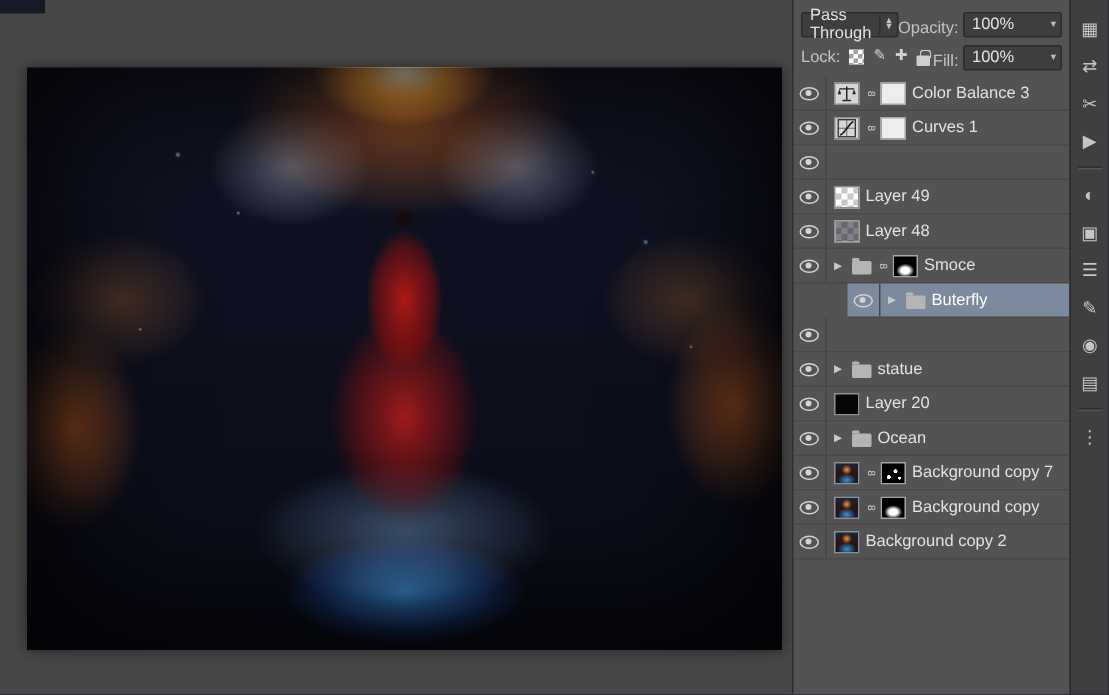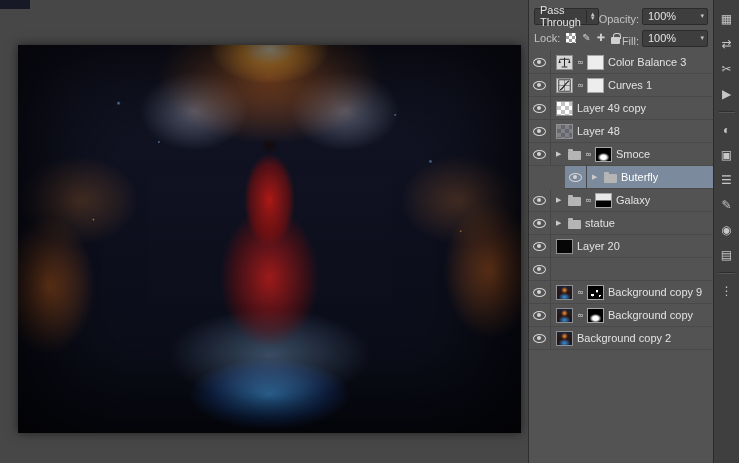--- a/index.html
+++ b/index.html
@@ -209,23 +209,28 @@
           </span>
           <span class="mask-link">8</span>
           <span class="thumb mask m-white"></span>
           <span class="lname">Curves 1</span>
         </span>
   </div>
       <div class="layer-row">
     <span class="eye-cell">
       <span class="eye"></span>
     </span>
+  </div>
+      <div class="layer-row">
+    <span class="eye-cell">
+      <span class="eye"></span>
+    </span>
     <span class="row-content">
           <span class="thumb t-checker"></span>
-          <span class="lname">Layer 49 copy</span>
+          <span class="lname">Layer 49</span>
         </span>
   </div>
       <div class="layer-row">
     <span class="eye-cell">
       <span class="eye"></span>
     </span>
     <span class="row-content">
           <span class="thumb t-checker-dark"></span>
           <span class="lname">Layer 48</span>
         </span>
@@ -249,27 +254,20 @@
     <span class="row-content">
           <span class="tri">▶</span>
           <span class="folder"></span>
           <span class="lname">Buterfly</span>
         </span>
   </div>
       <div class="layer-row">
     <span class="eye-cell">
       <span class="eye"></span>
     </span>
-    <span class="row-content">
-          <span class="tri">▶</span>
-          <span class="folder"></span>
-          <span class="mask-link">8</span>
-          <span class="thumb mask m-top"></span>
-          <span class="lname">Galaxy</span>
-        </span>
   </div>
       <div class="layer-row">
     <span class="eye-cell">
       <span class="eye"></span>
     </span>
     <span class="row-content">
           <span class="tri">▶</span>
           <span class="folder"></span>
           <span class="lname">statue</span>
         </span>
@@ -280,30 +278,35 @@
     </span>
     <span class="row-content">
           <span class="thumb t-black"></span>
           <span class="lname">Layer 20</span>
         </span>
   </div>
       <div class="layer-row">
     <span class="eye-cell">
       <span class="eye"></span>
     </span>
+    <span class="row-content">
+          <span class="tri">▶</span>
+          <span class="folder"></span>
+          <span class="lname">Ocean</span>
+        </span>
   </div>
       <div class="layer-row">
     <span class="eye-cell">
       <span class="eye"></span>
     </span>
     <span class="row-content">
           <span class="thumb t-art"></span>
           <span class="mask-link">8</span>
           <span class="thumb mask m-speckle"></span>
-          <span class="lname">Background copy 9</span>
+          <span class="lname">Background copy 7</span>
         </span>
   </div>
       <div class="layer-row">
     <span class="eye-cell">
       <span class="eye"></span>
     </span>
     <span class="row-content">
           <span class="thumb t-art"></span>
           <span class="mask-link">8</span>
           <span class="thumb mask m-blob"></span>

